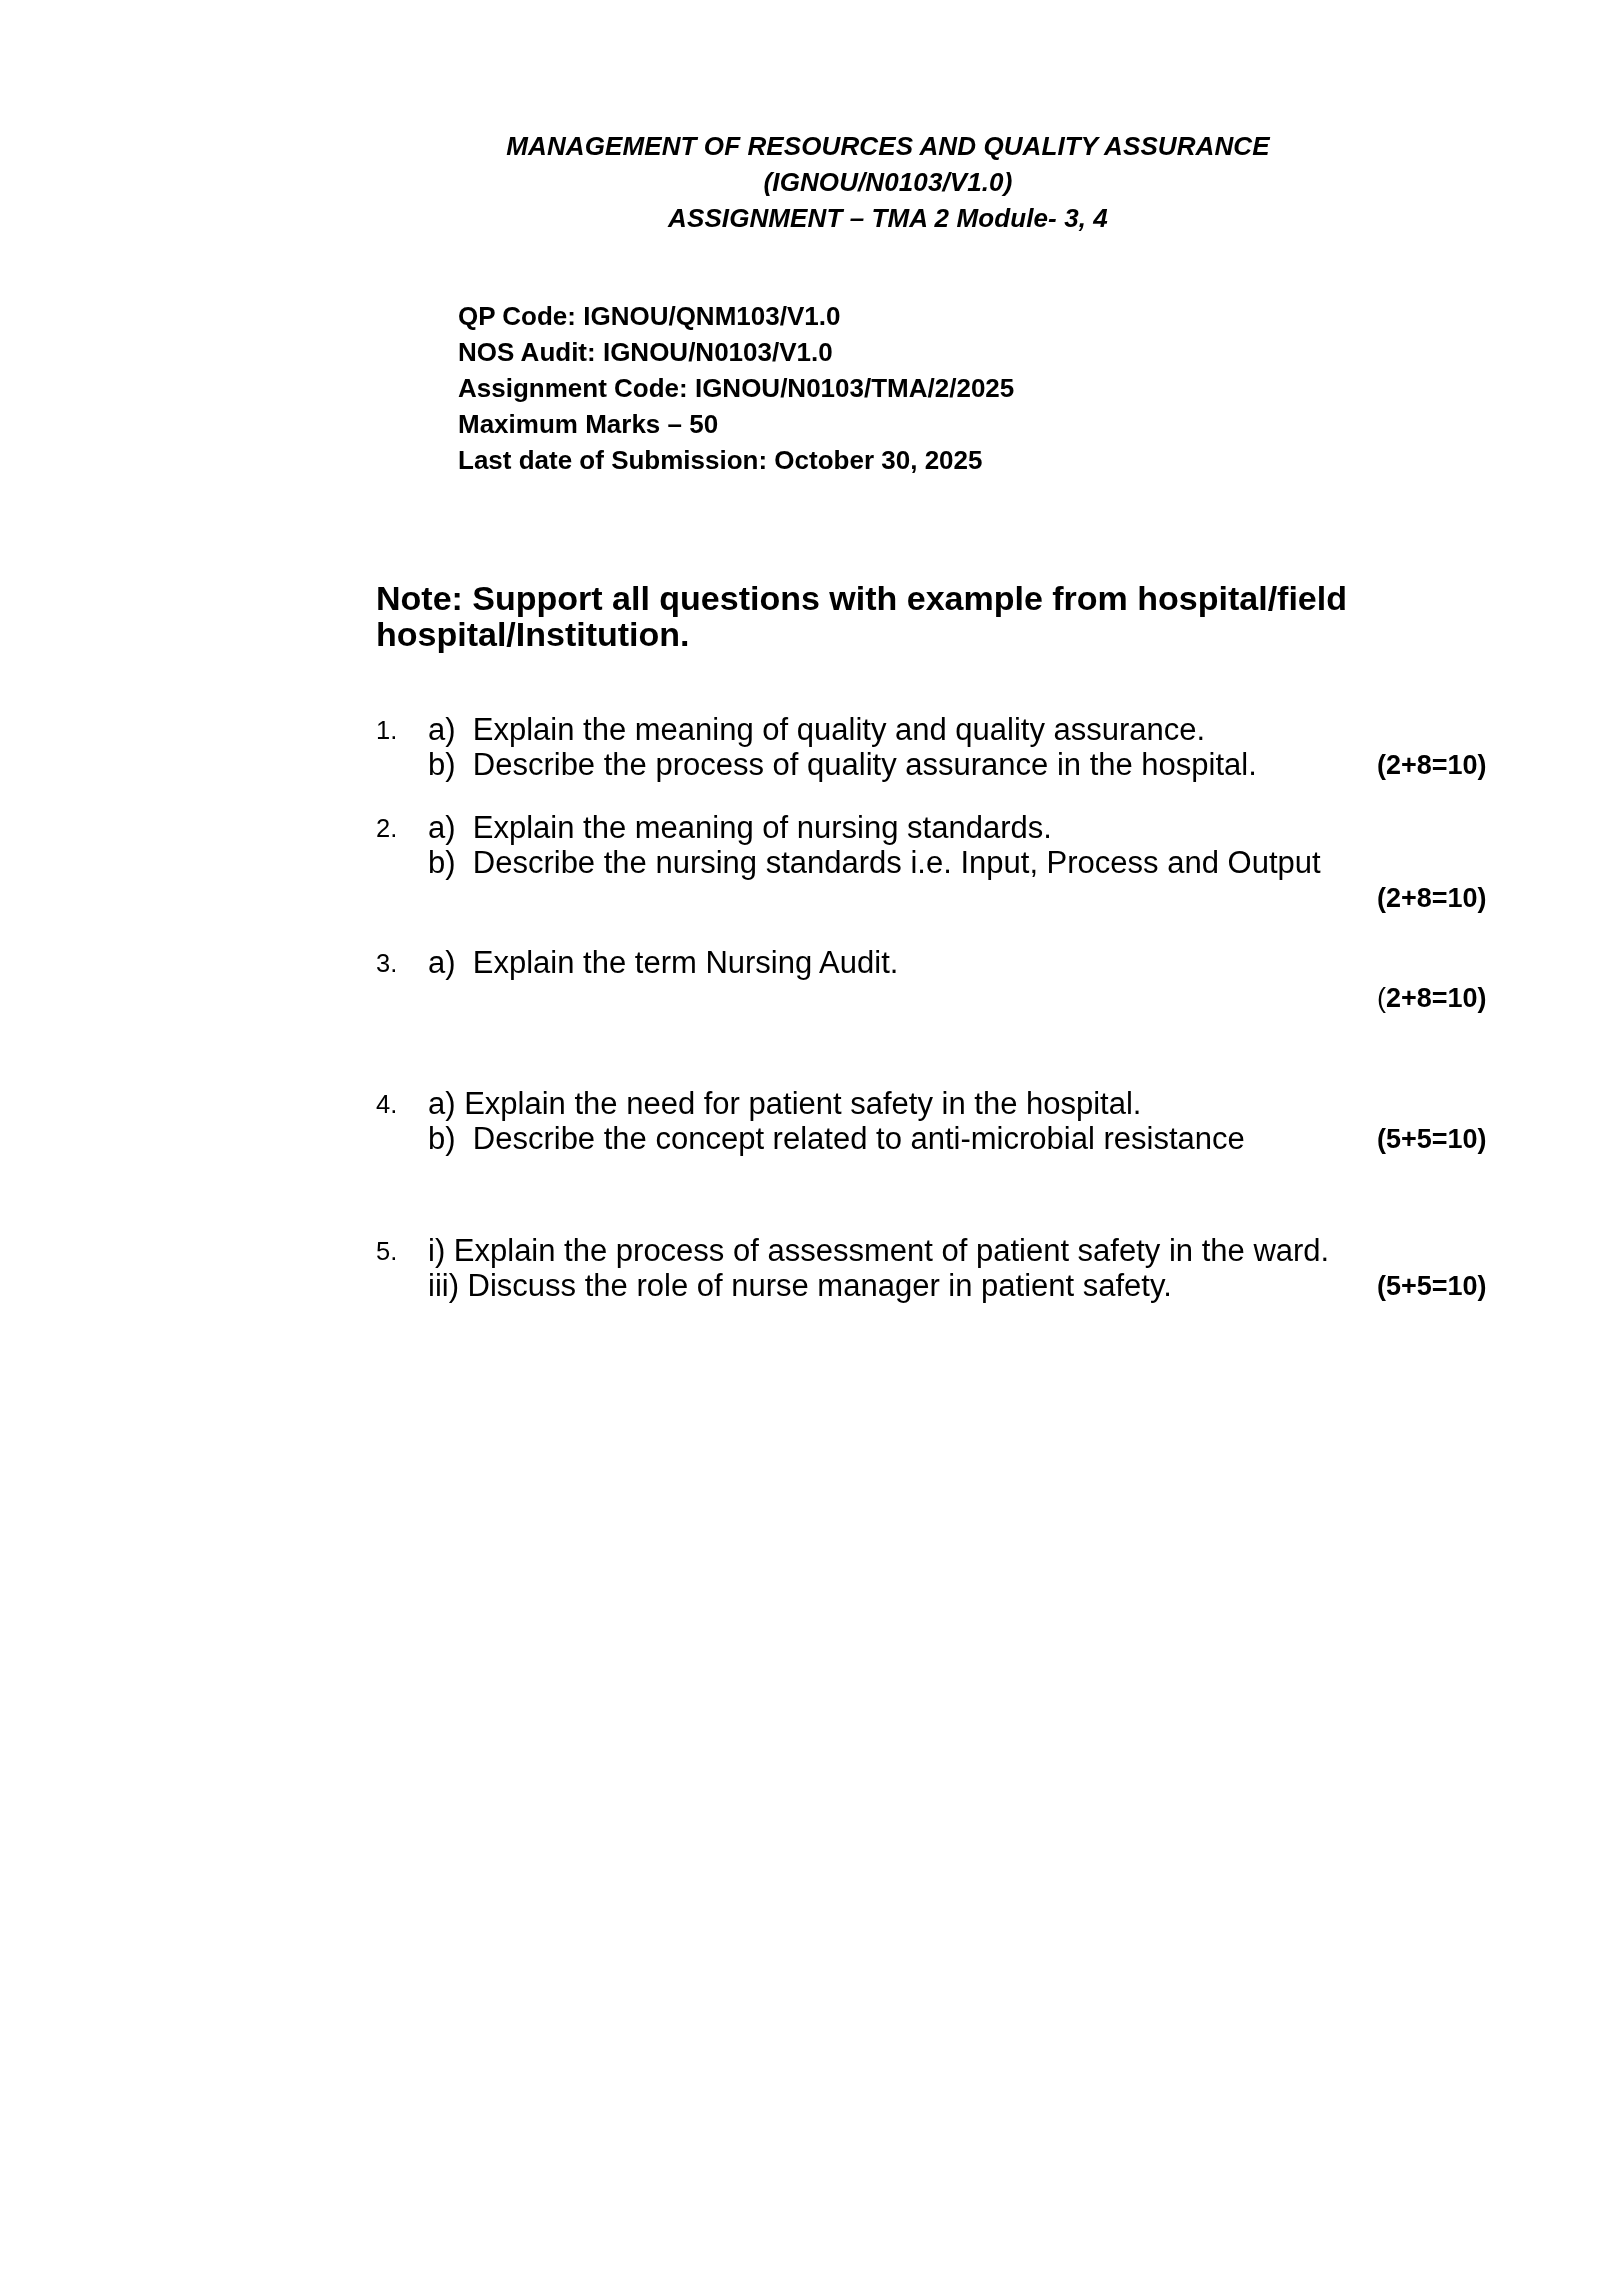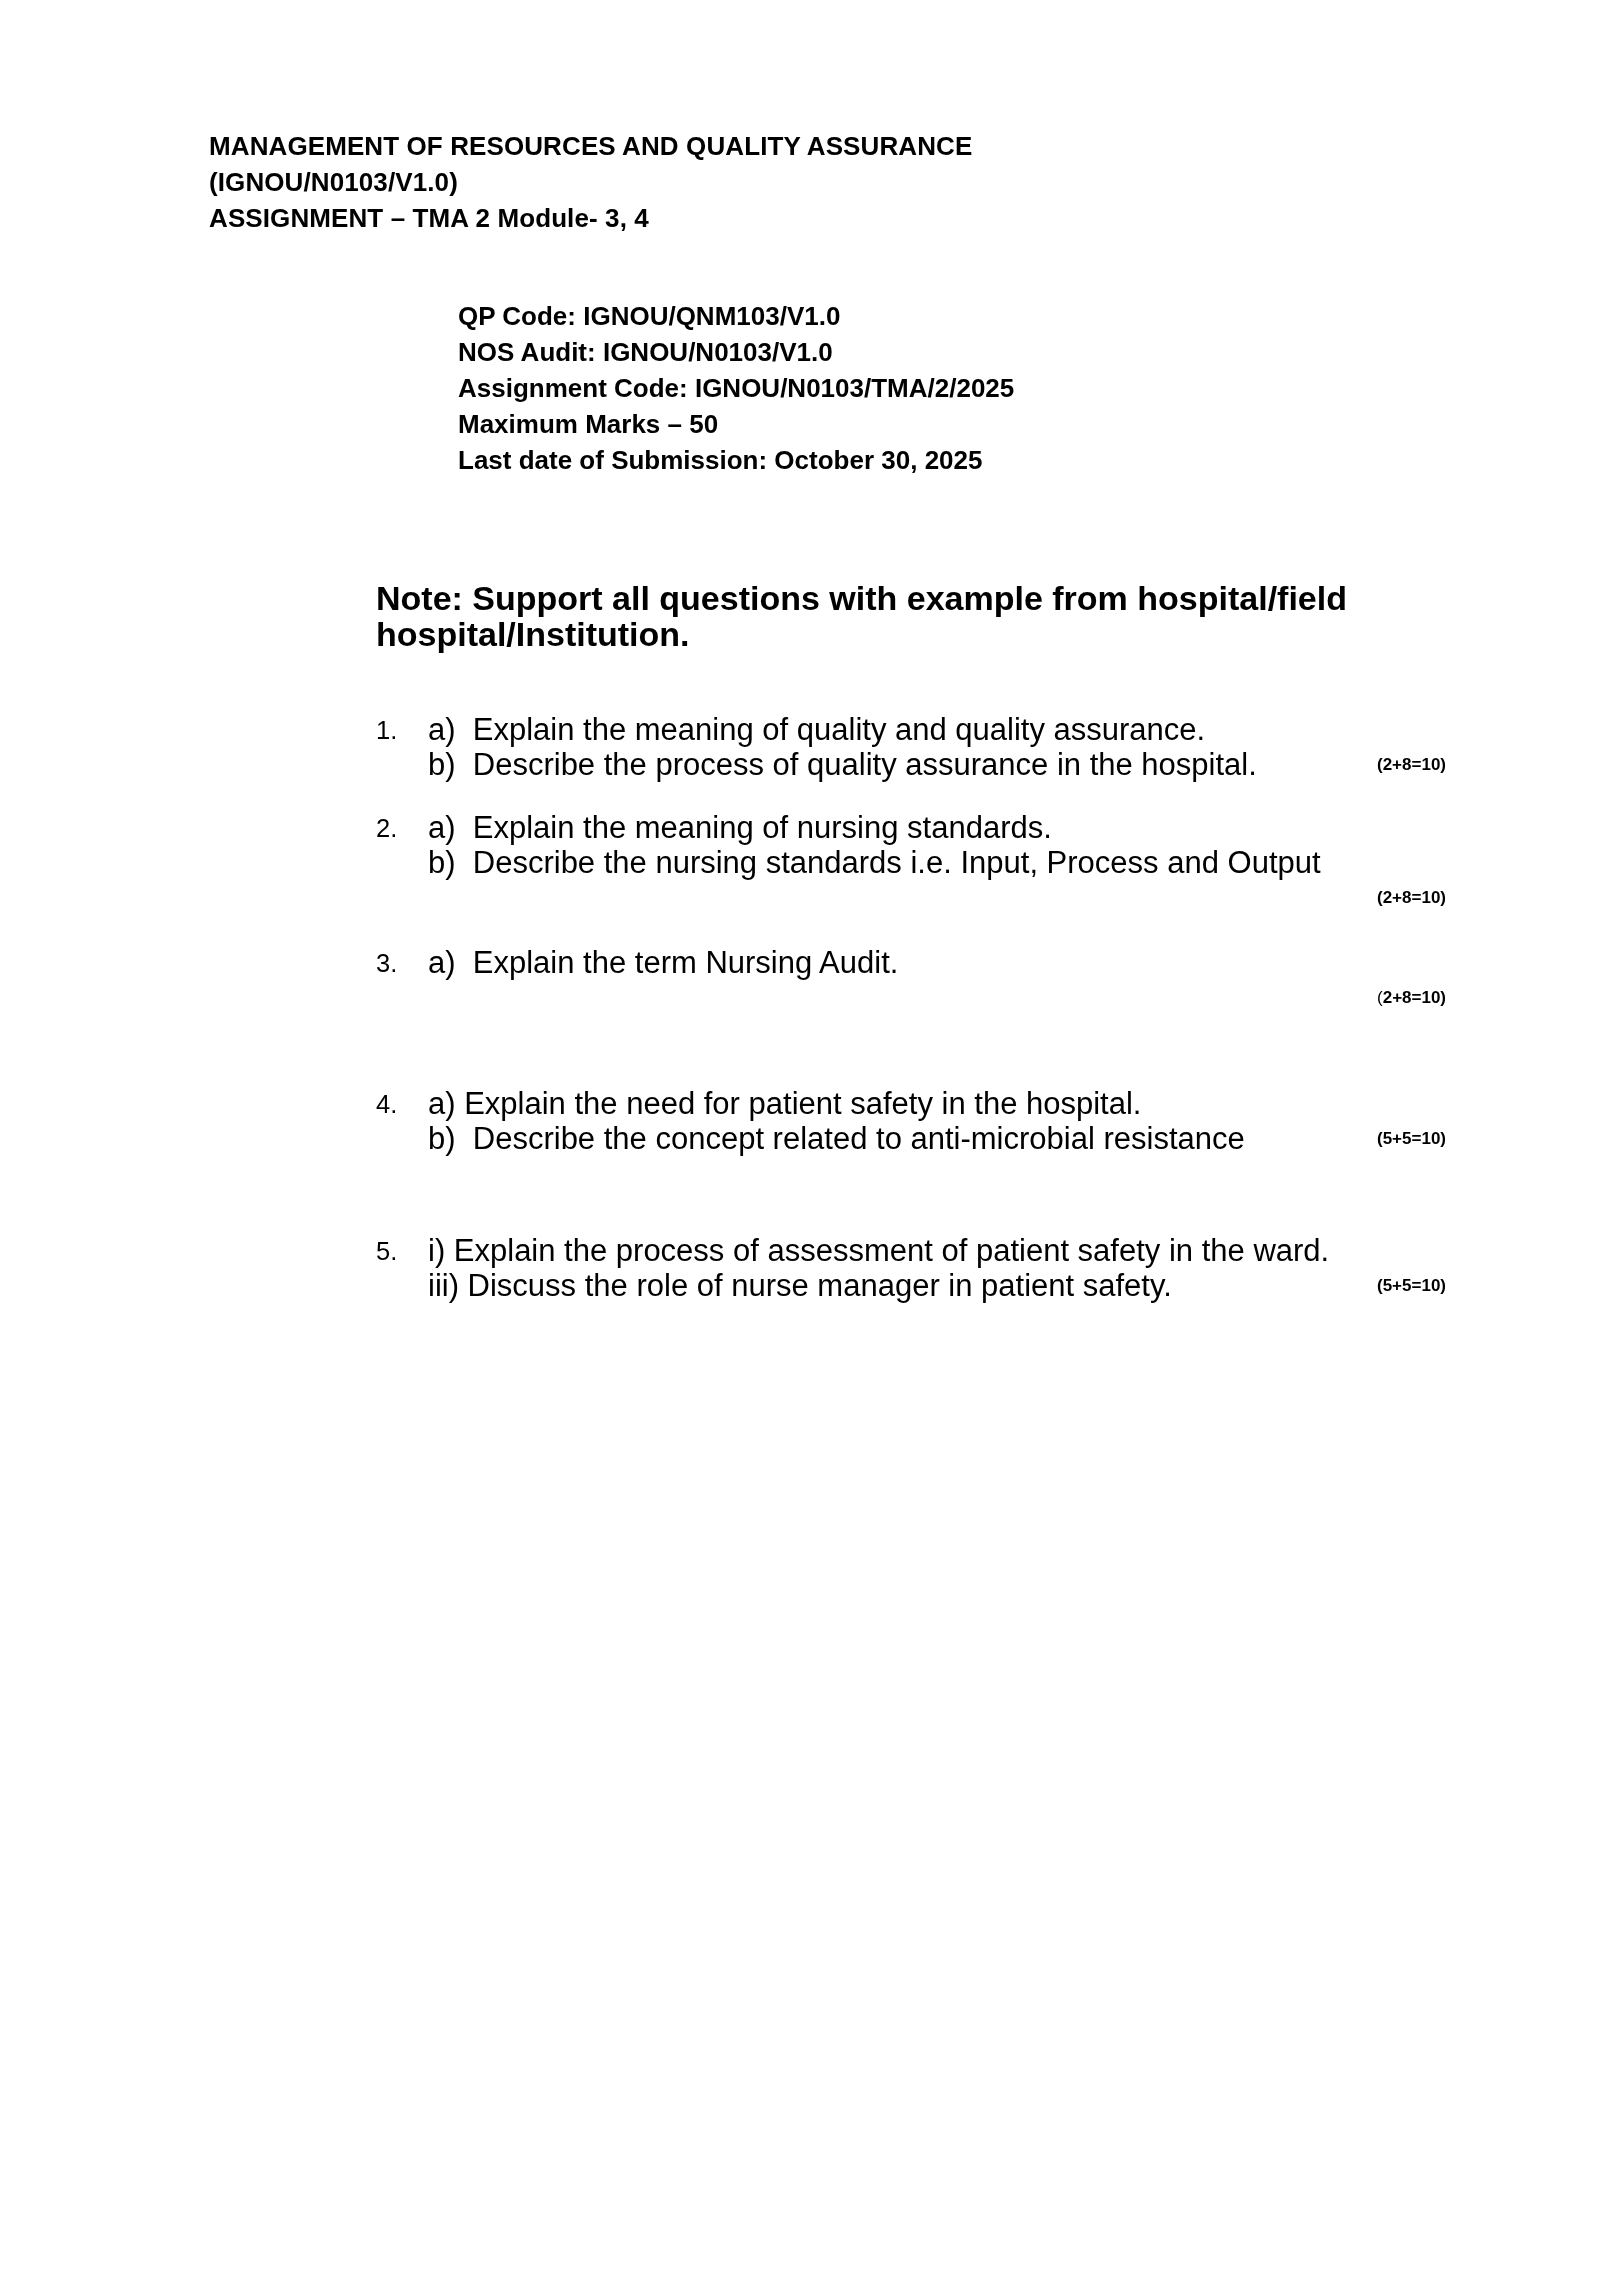--- a/index.html
+++ b/index.html
@@ -19,20 +19,22 @@
     box-sizing: border-box;
     overflow: hidden;
   }
 
   
   .doc-header {
     position: absolute;
     left: 209px;
     top: 128px;
     width: 1358px;
+    text-align: center;
+    font-style: italic;
   }
   .doc-header .hline {
     font-size: 26px;
     font-weight: bold;
     line-height: 36px;
     letter-spacing: 0.1px;
     white-space: pre;
   }
 
   
@@ -94,21 +96,21 @@
   .q-text {
     display: inline-block;
     padding-left: 52px;
     font-size: 31px;
     line-height: 34px;
     white-space: pre;
   }
   .marks {
     position: absolute;
     top: 0;
-    font-size: 17px;
+    font-size: 27px;
     font-weight: bold;
     line-height: 34px;
     white-space: pre;
   }
   .marks .paren-light {
     font-weight: normal;
   }
   .marks-own-line {
     position: relative;
     display: block;

